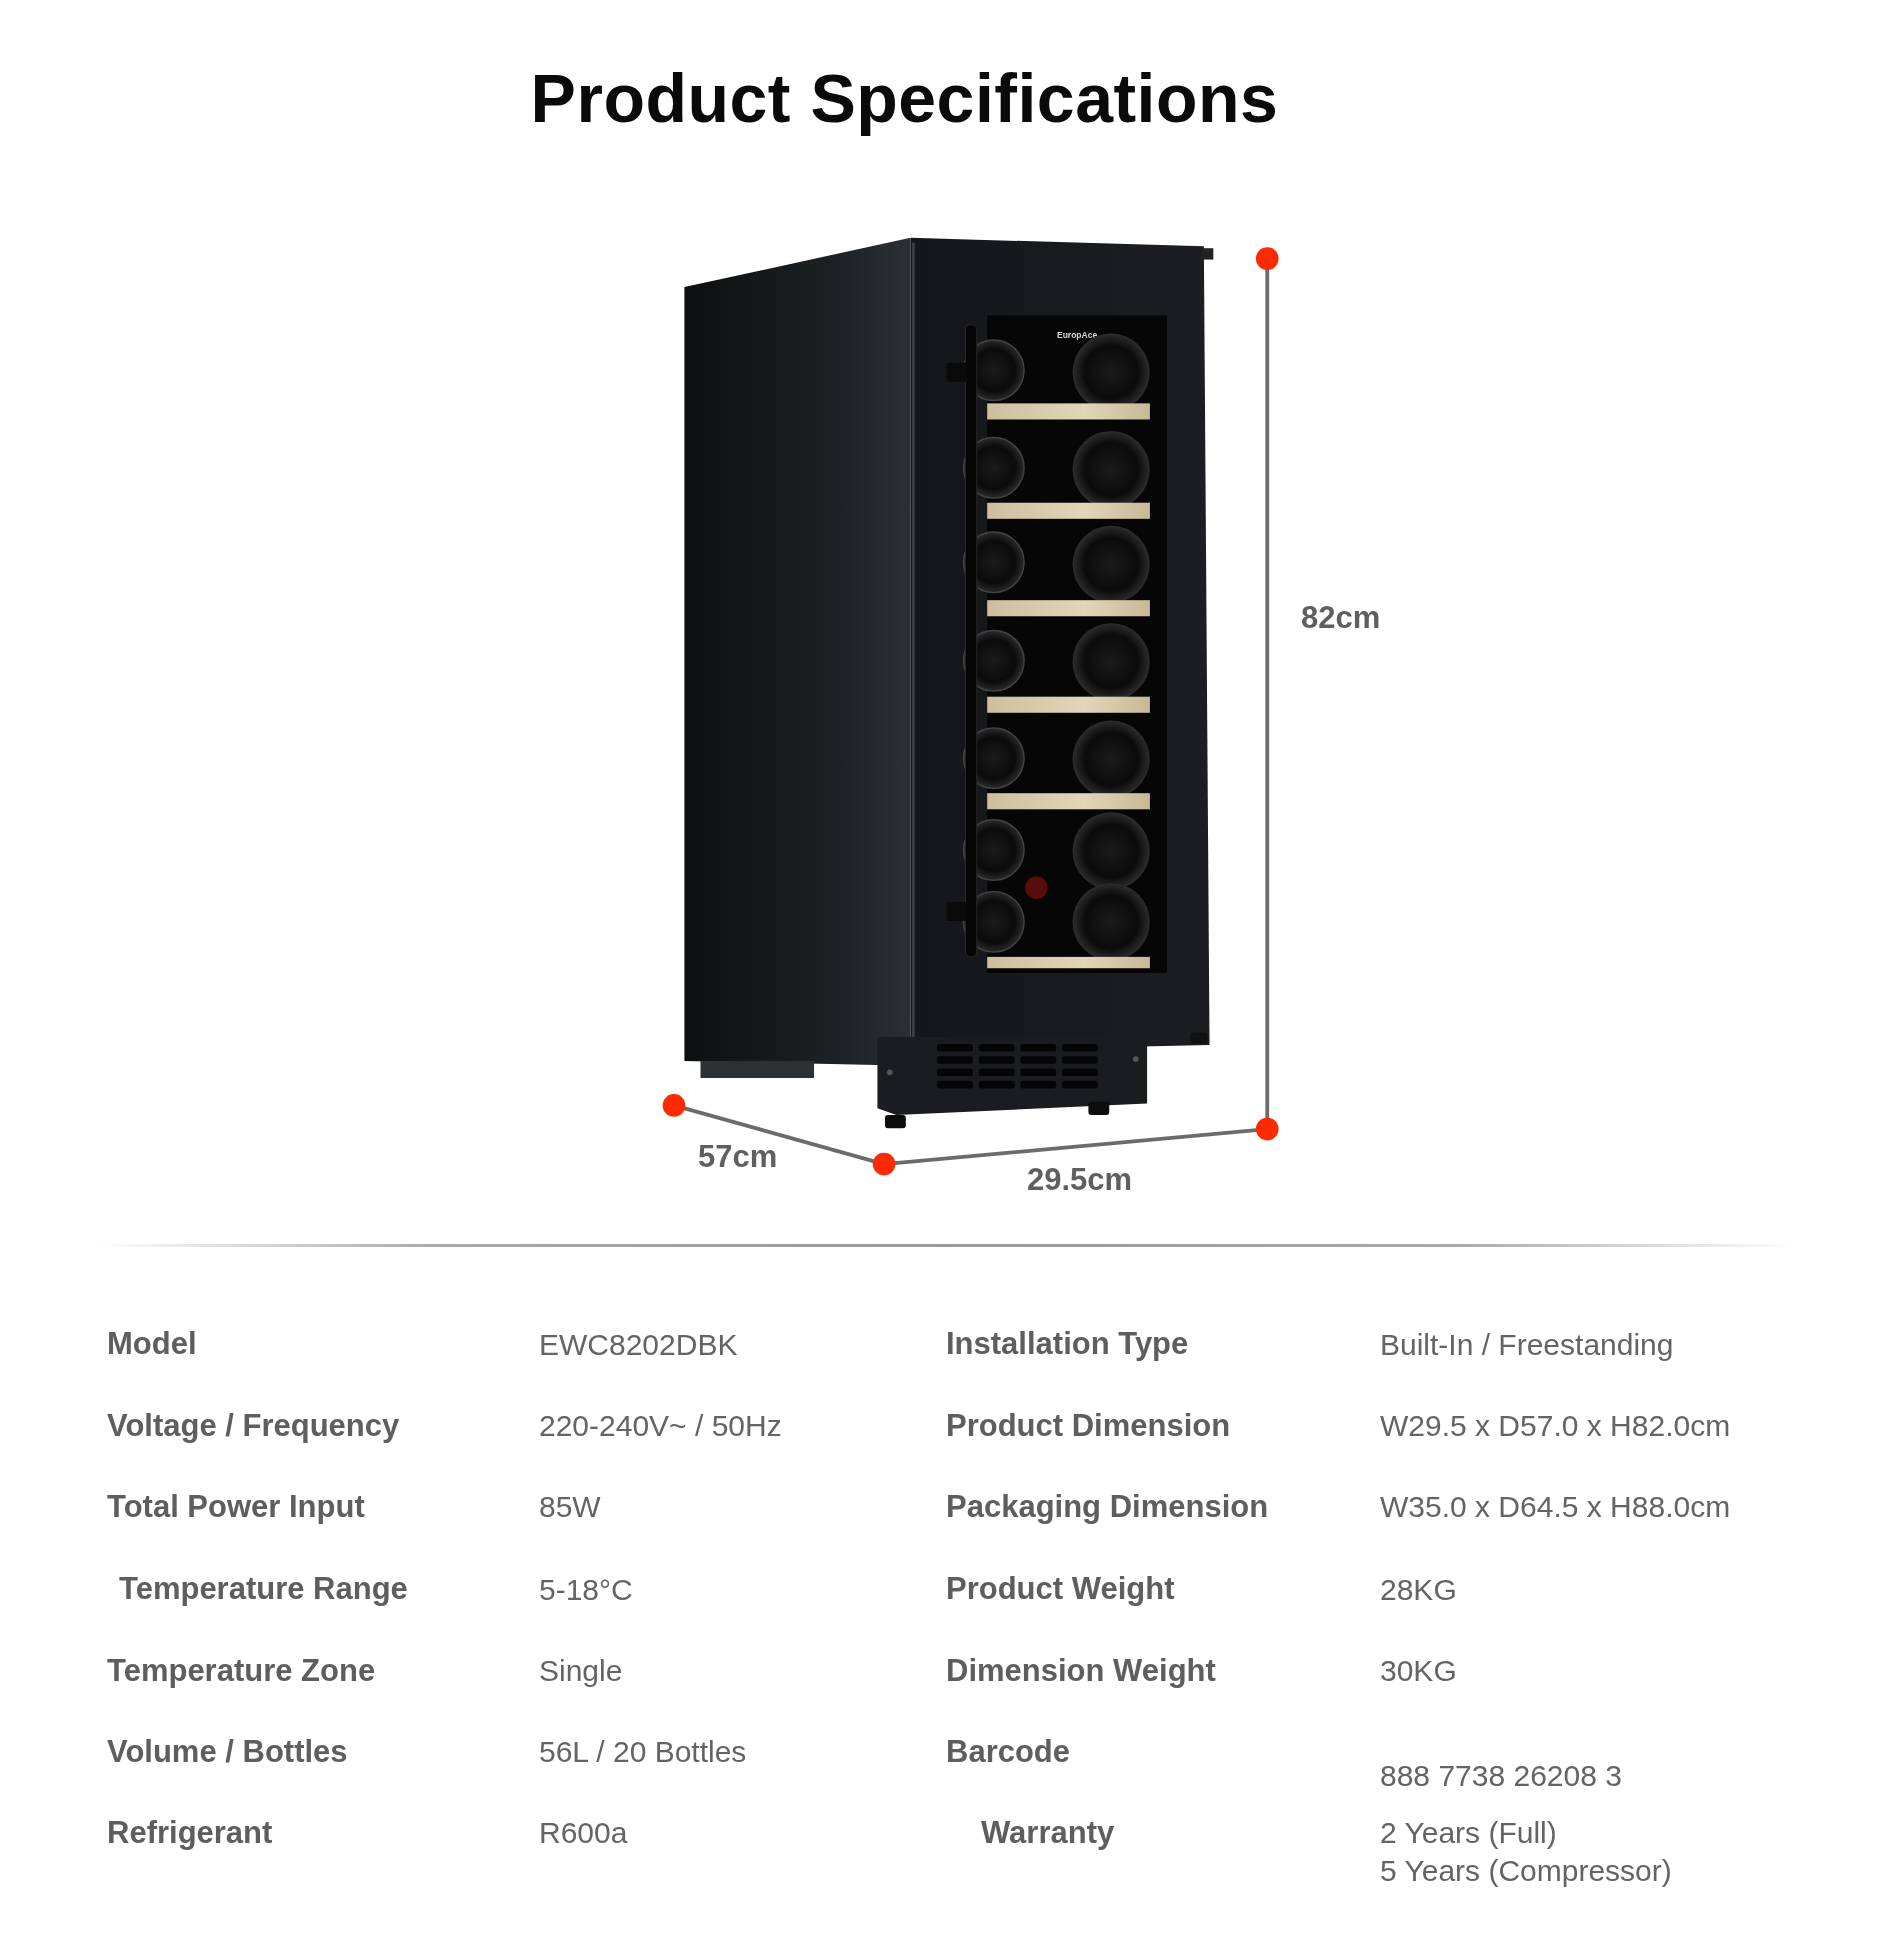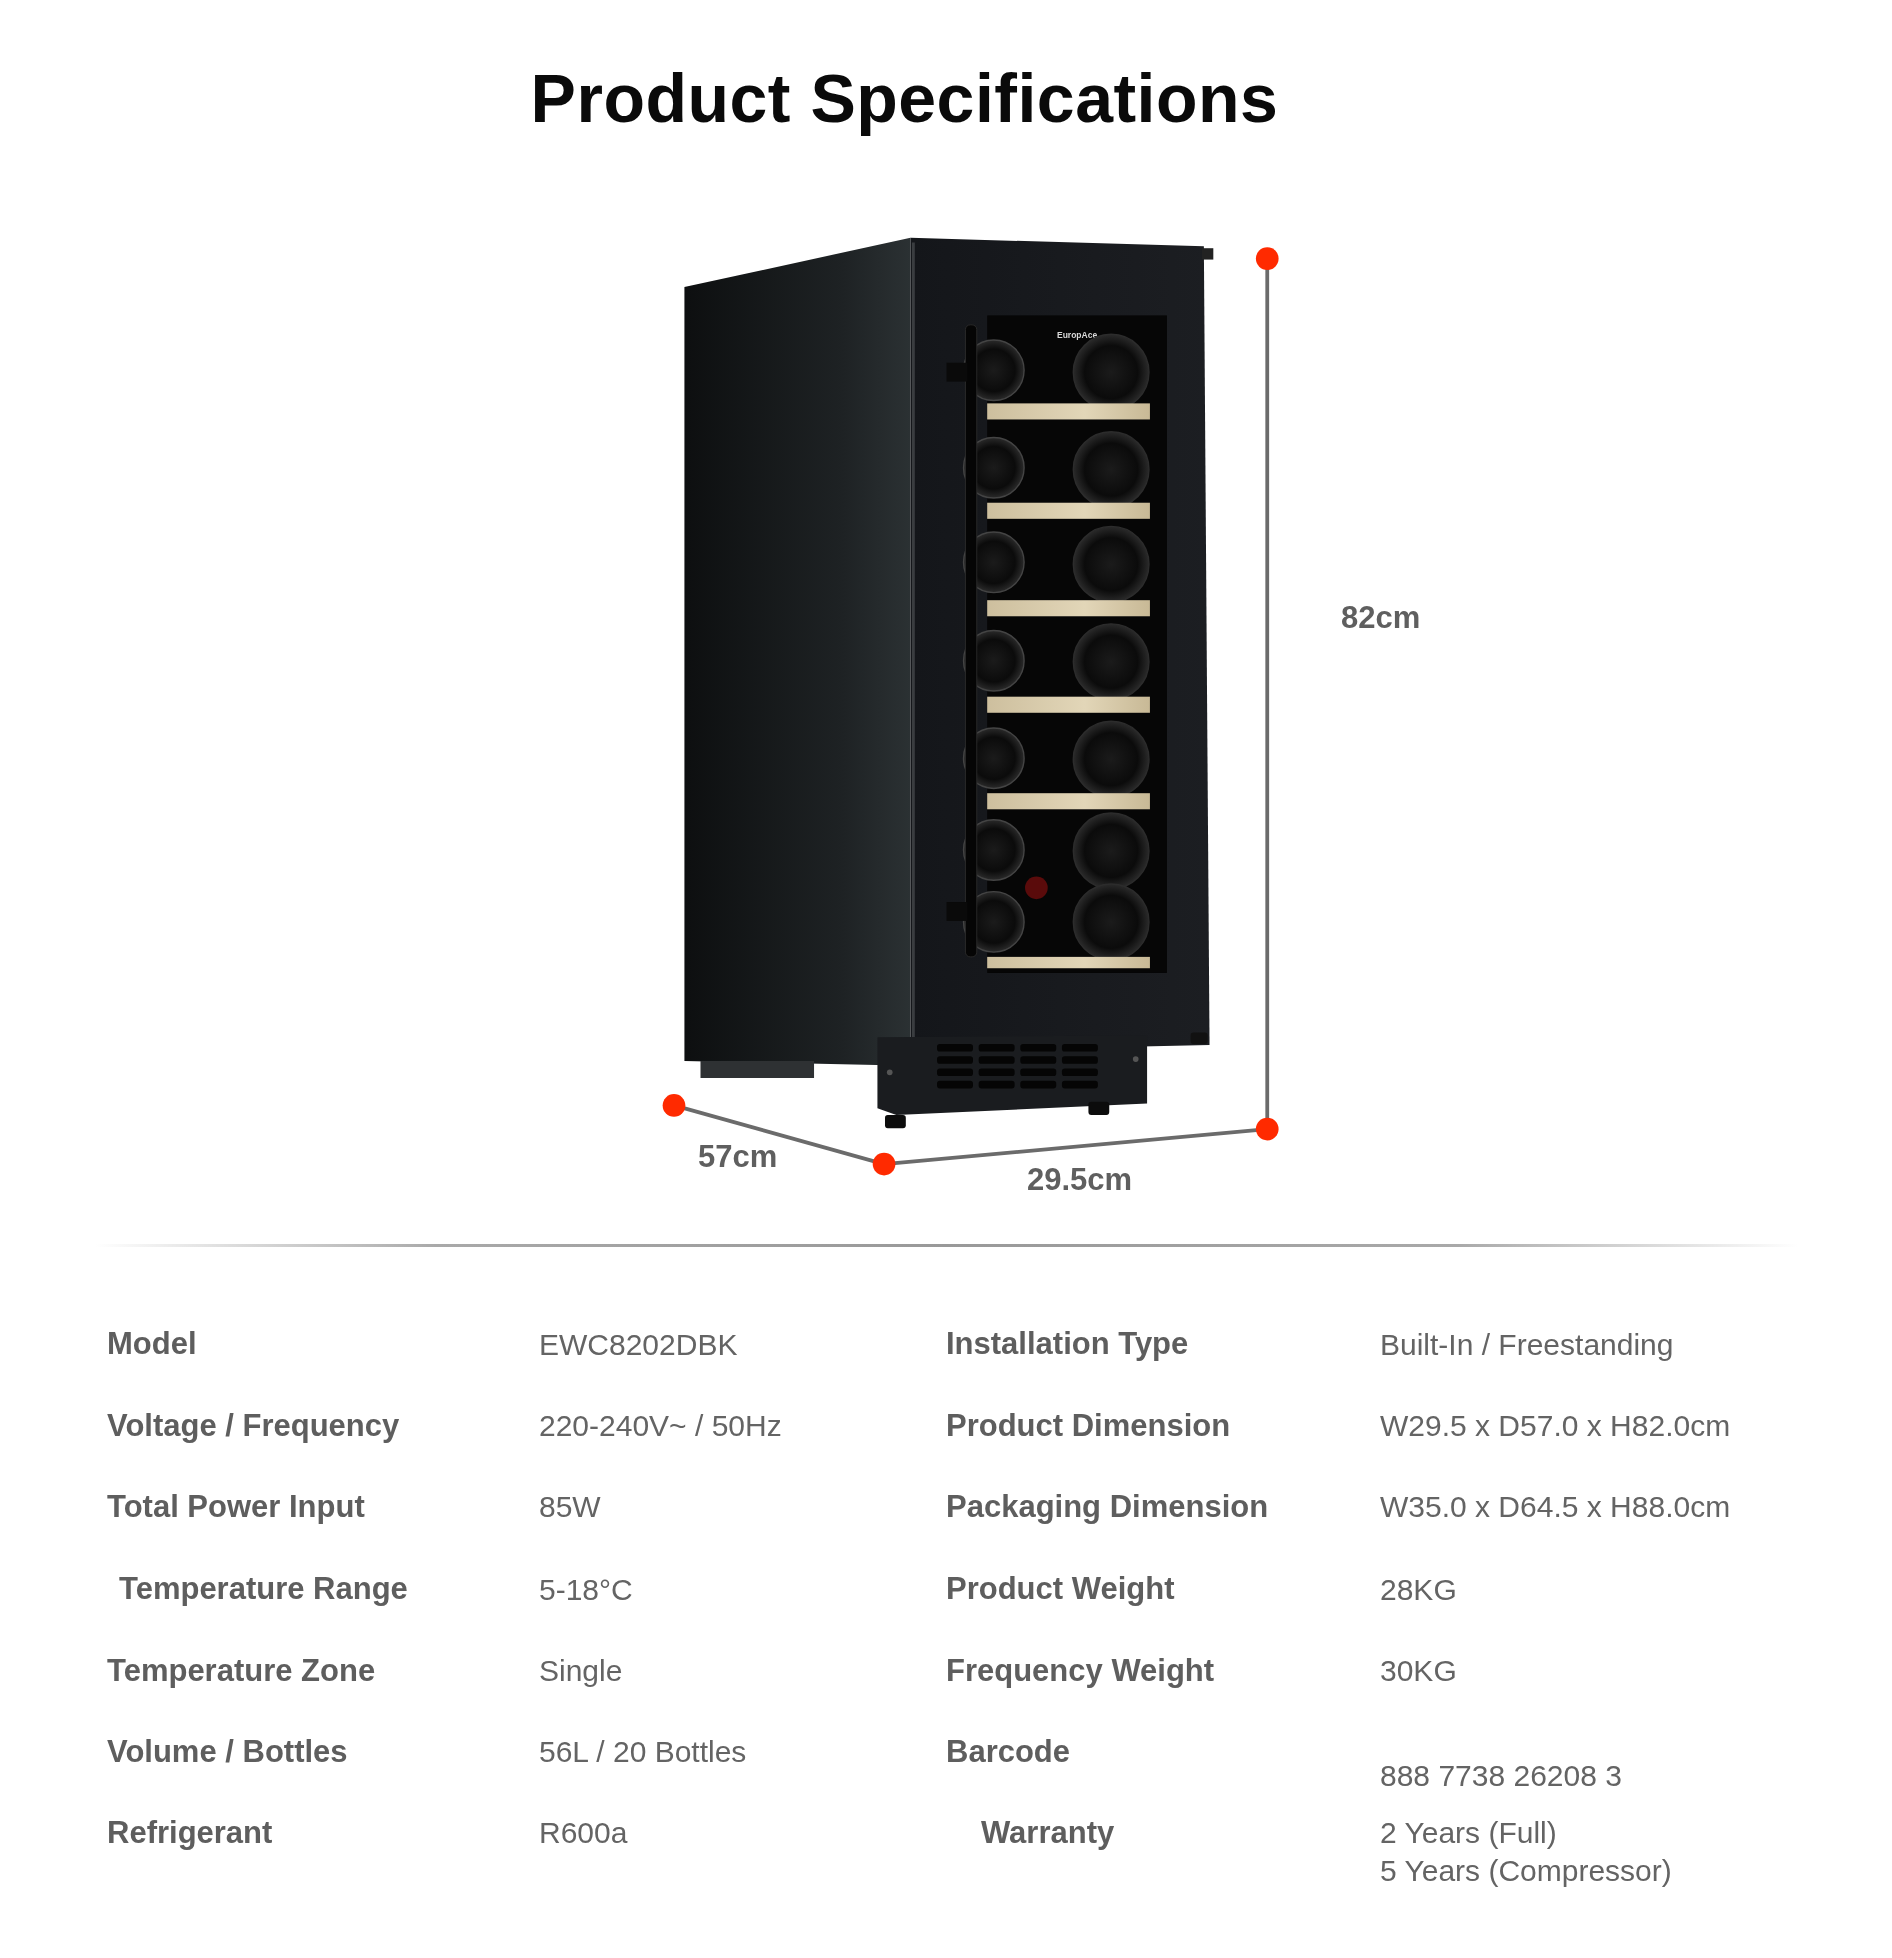--- a/index.html
+++ b/index.html
@@ -131,21 +131,21 @@
     <g fill="#ff2a00">
       <circle cx="712" cy="1162" r="12"></circle>
       <circle cx="934" cy="1224" r="12"></circle>
       <circle cx="1339" cy="1187" r="12"></circle>
       <circle cx="1339" cy="267" r="12"></circle>
     </g>
   </svg>
 
   <div class="dim-label" style="left:698px; top:1133px;">57cm</div>
   <div class="dim-label" style="left:1027px; top:1156px;">29.5cm</div>
-  <div class="dim-label" style="left:1301px; top:594px;margin-left:40px;">82cm</div>
+  <div class="dim-label" style="left:1301px; top:594px;">82cm</div>
 </div>
 
 <div class="divider"></div>
 
 <div class="specs">
 
   <div>
     <div class="spec-label" style="left:107px; top:11.4px;">Model</div>
     <div class="spec-value" style="left:539px; top:9.5px;">EWC8202DBK</div>
   </div>
@@ -184,21 +184,21 @@
   </div>
   <div>
     <div class="spec-label" style="left:946px; top:174px;">Packaging Dimension</div>
     <div class="spec-value" style="left:1380px; top:172px;">W35.0 x D64.5 x H88.0cm</div>
   </div>
   <div>
     <div class="spec-label" style="left:946px; top:256px;">Product Weight</div>
     <div class="spec-value" style="left:1380px; top:255px;">28KG</div>
   </div>
   <div>
-    <div class="spec-label" style="left:946px; top:338px;">Frequency Weight</div>
+    <div class="spec-label" style="left:946px; top:338px;">Dimension Weight</div>
     <div class="spec-value" style="left:1380px; top:336px;">30KG</div>
   </div>
   <div>
     <div class="spec-label" style="left:946px; top:419px;">Barcode</div>
     <div class="spec-value" style="left:1380px; top:441px;">888 7738 26208 3</div>
   </div>
   <div>
     <div class="spec-label" style="left:946px; top:500px;margin-left:35px;">Warranty</div>
     <div class="spec-value" style="left:1380px; top:498px;">2 Years (Full)</div>
     <div class="spec-value" style="left:1380px; top:536px;">5 Years (Compressor)</div>

